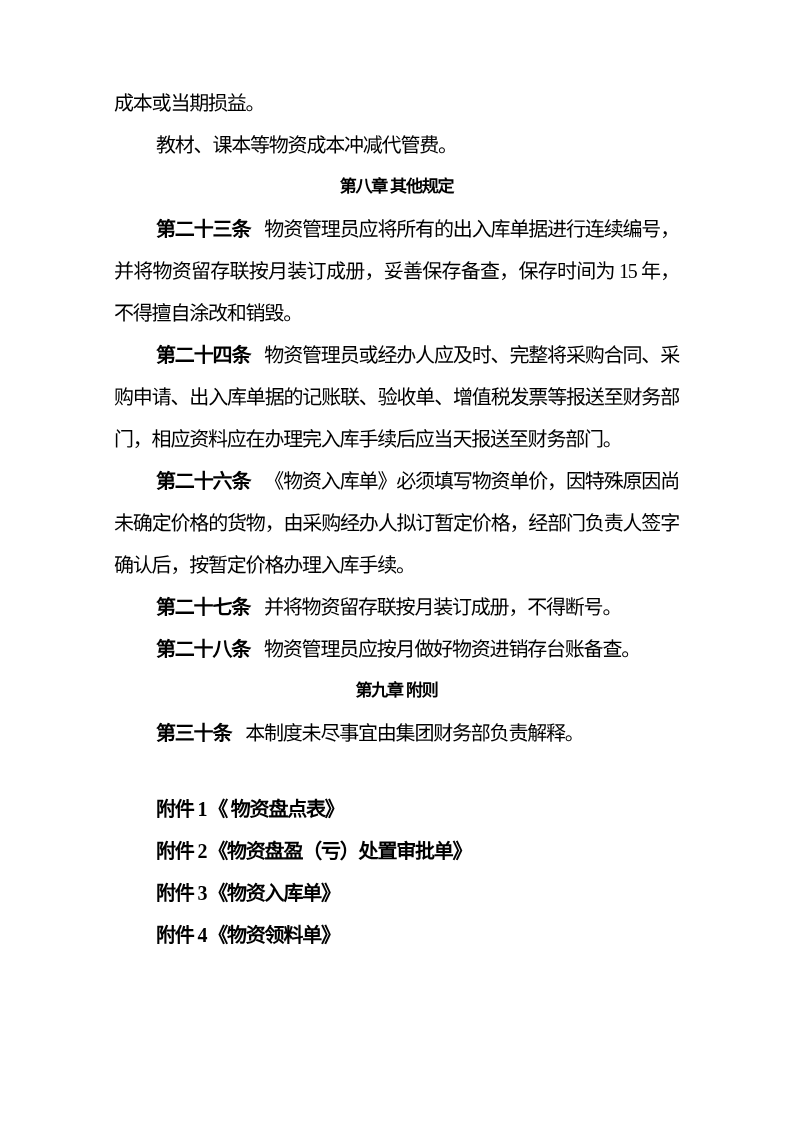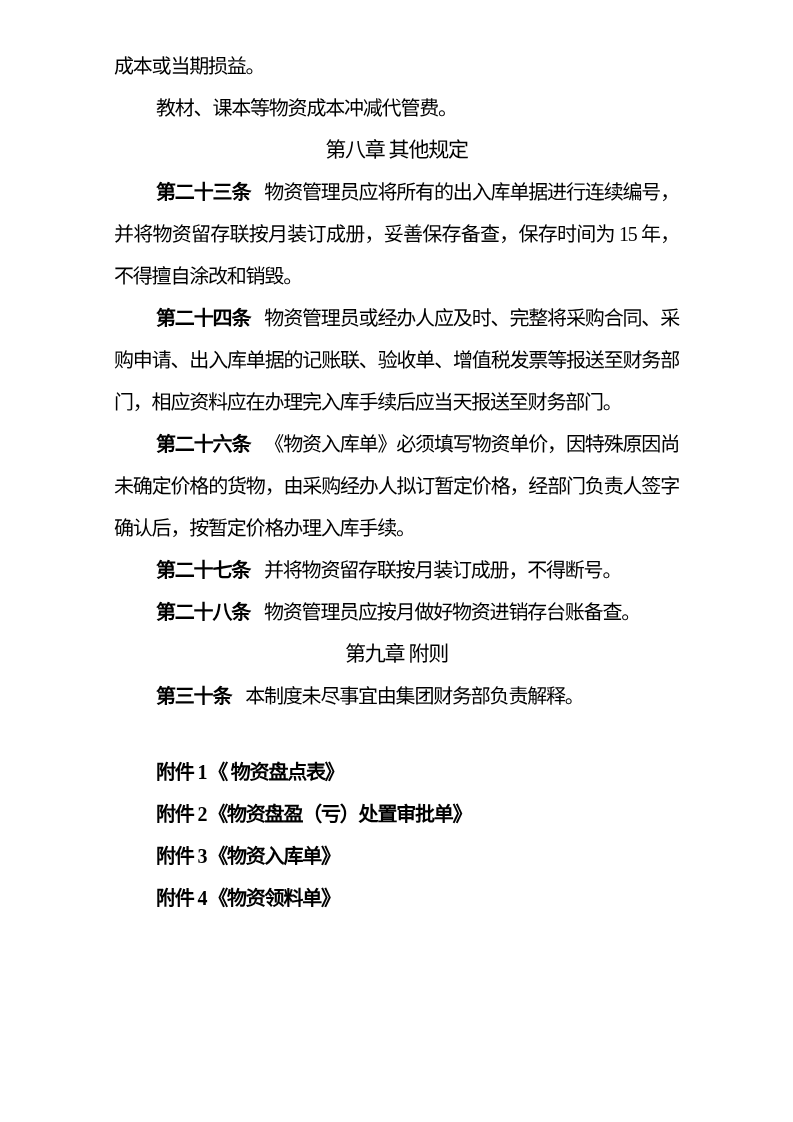--- a/index.html
+++ b/index.html
@@ -7,21 +7,21 @@
     padding: 0;
     background: #ffffff;
   }
   .page {
     position: relative;
     width: 793px;
     height: 1122px;
     margin: 0;
     background: #ffffff;
     box-sizing: border-box;
-    padding: 45px 114px 0 114px;
+    padding: 82px 114px 0 114px;
     font-family: "Liberation Serif", "DejaVu Serif", serif;
     font-size: 20px;
     letter-spacing: -1.2px;
     color: #000000;
     overflow: hidden;
   }
   .para {
     margin: 0;
     line-height: 42px;
     text-align: justify;
@@ -32,22 +32,22 @@
   }
   .art-no {
     font-weight: 700;
     margin-right: 14px;
   }
   .chapter {
     margin: 0;
     line-height: 42px;
     text-align: center;
     text-indent: 0;
-    font-size: 21px;
-    font-weight: 400;
+    font-size: 17px;
+    font-weight: 700;
   }
   .attachments {
     margin-top: 34px;
   }
   .attachment {
     margin: 0;
     line-height: 42px;
     text-indent: 42px;
     font-weight: 700;
   }

